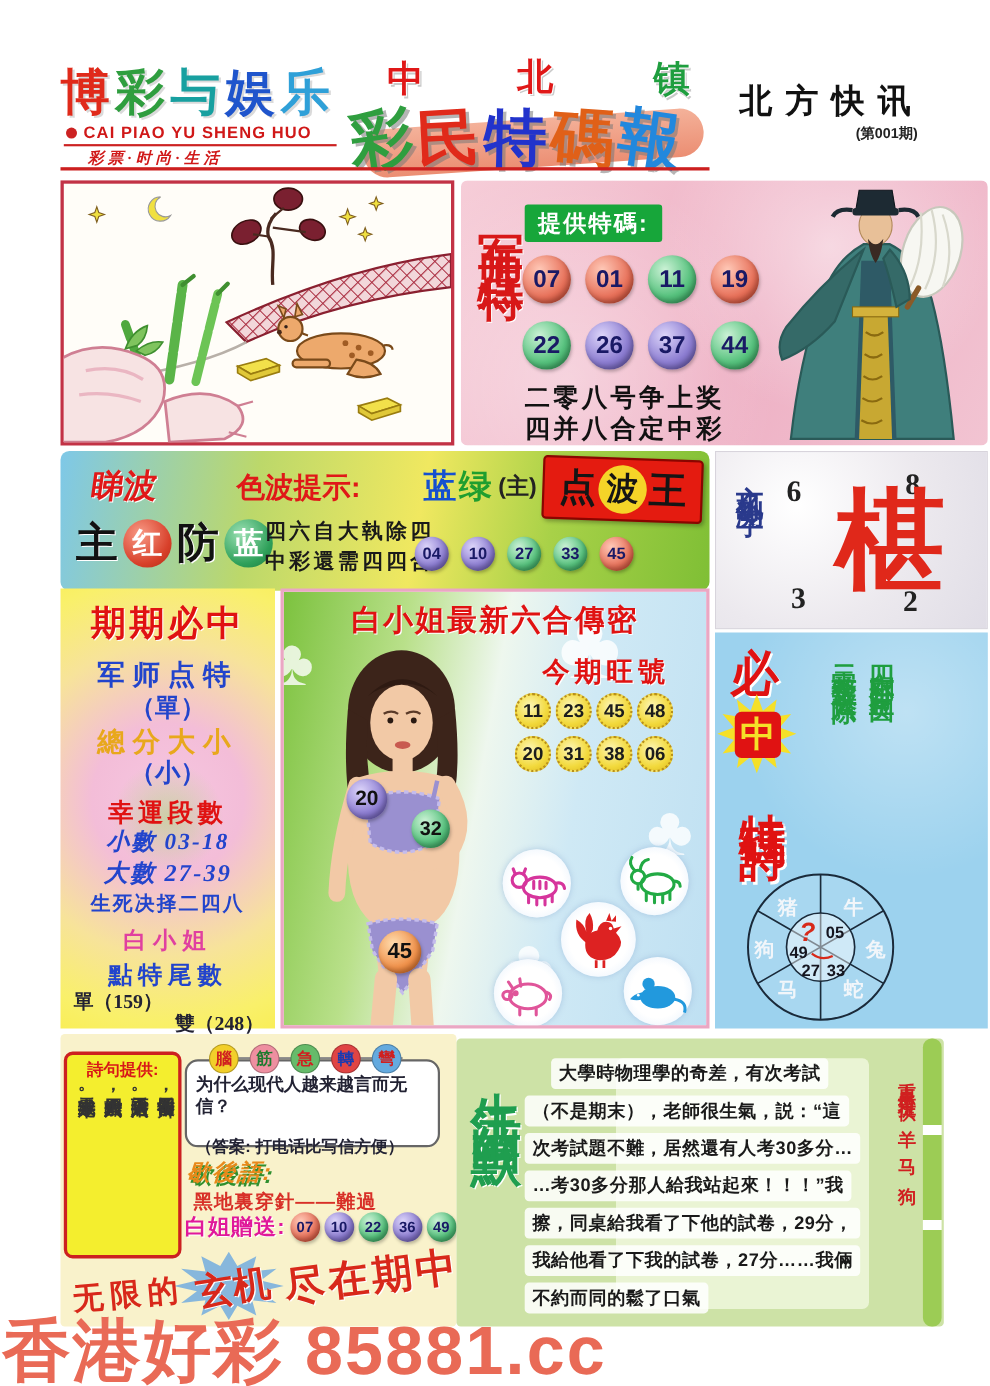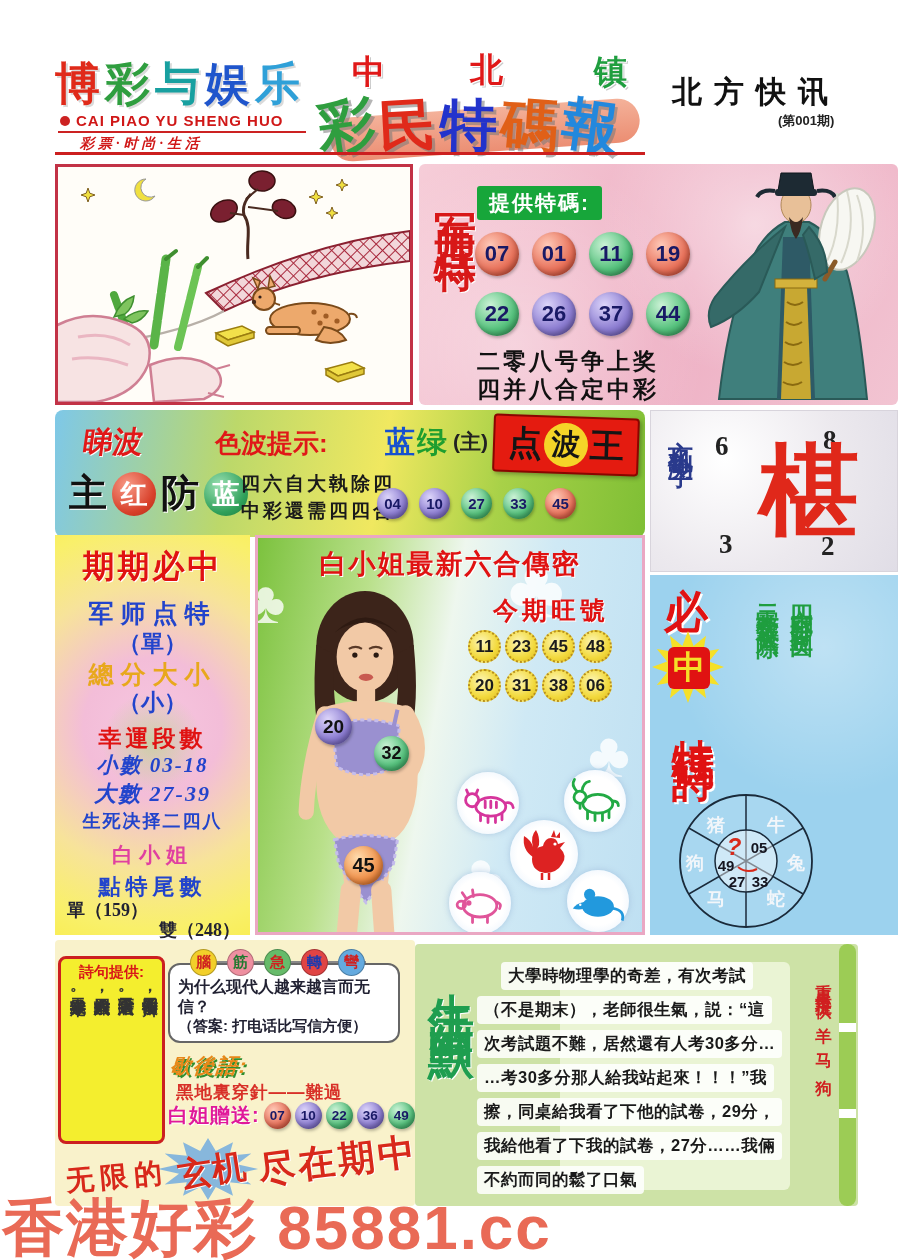--- a/index.html
+++ b/index.html
@@ -393,21 +393,21 @@
     <div class="vert serif a" style="left:5px;top:27px;height:152px;font-size:16px;font-weight:bold;color:#333;line-height:24px">
       <div>前後四四二十齊，</div>
       <div>省下二六陪六過。</div>
       <div>六六離去四八求，</div>
       <div>定率零十减二半。</div>
     </div>
   </div>
 
   <div class="a" style="left:168px;top:963px;width:232px;height:80px;background:#fff;border:2.5px solid #666;border-radius:12px;padding:12px 8px 0 8px">
     <div style="font-size:16px;font-weight:bold;color:#223;line-height:20px">为什么现代人越来越言而无信？</div>
-    <div style="font-size:15px;font-weight:bold;color:#223;margin-top:0">（答案: 打电话比写信方便）</div>
+    <div style="font-size:15px;font-weight:bold;color:#223;margin-top:16px">（答案: 打电话比写信方便）</div>
   </div>
   <div class="a" style="left:196px;top:961px;width:170px;height:2px;background:#888"></div>
   <span class="bubble yellow a" style="left:190px;top:949px">腦</span>
   <span class="bubble pink a" style="left:227px;top:949px">筋</span>
   <span class="bubble green a" style="left:264px;top:949px">急</span>
   <span class="bubble red a" style="left:301px;top:949px">轉</span>
   <span class="bubble blue a" style="left:338px;top:949px">彎</span>
 
   <div class="a" style="left:170px;top:1052px;font-size:21px;font-weight:bold;font-style:italic;color:#e8891a;text-shadow:2px 2px 0 #2f8f2f;transform:skewX(-5deg);letter-spacing:2px">歇後語:</div>
   <div class="a" style="left:176px;top:1080px;font-size:17.5px;font-weight:bold;color:#d83028;letter-spacing:1px">黑地裏穿針——難過</div>

